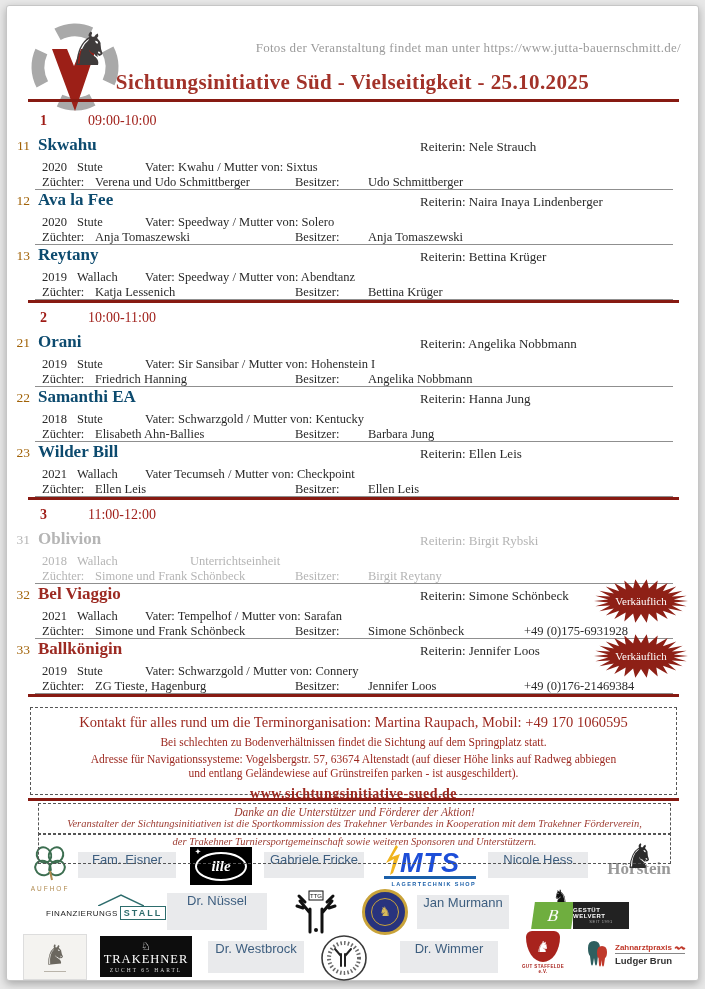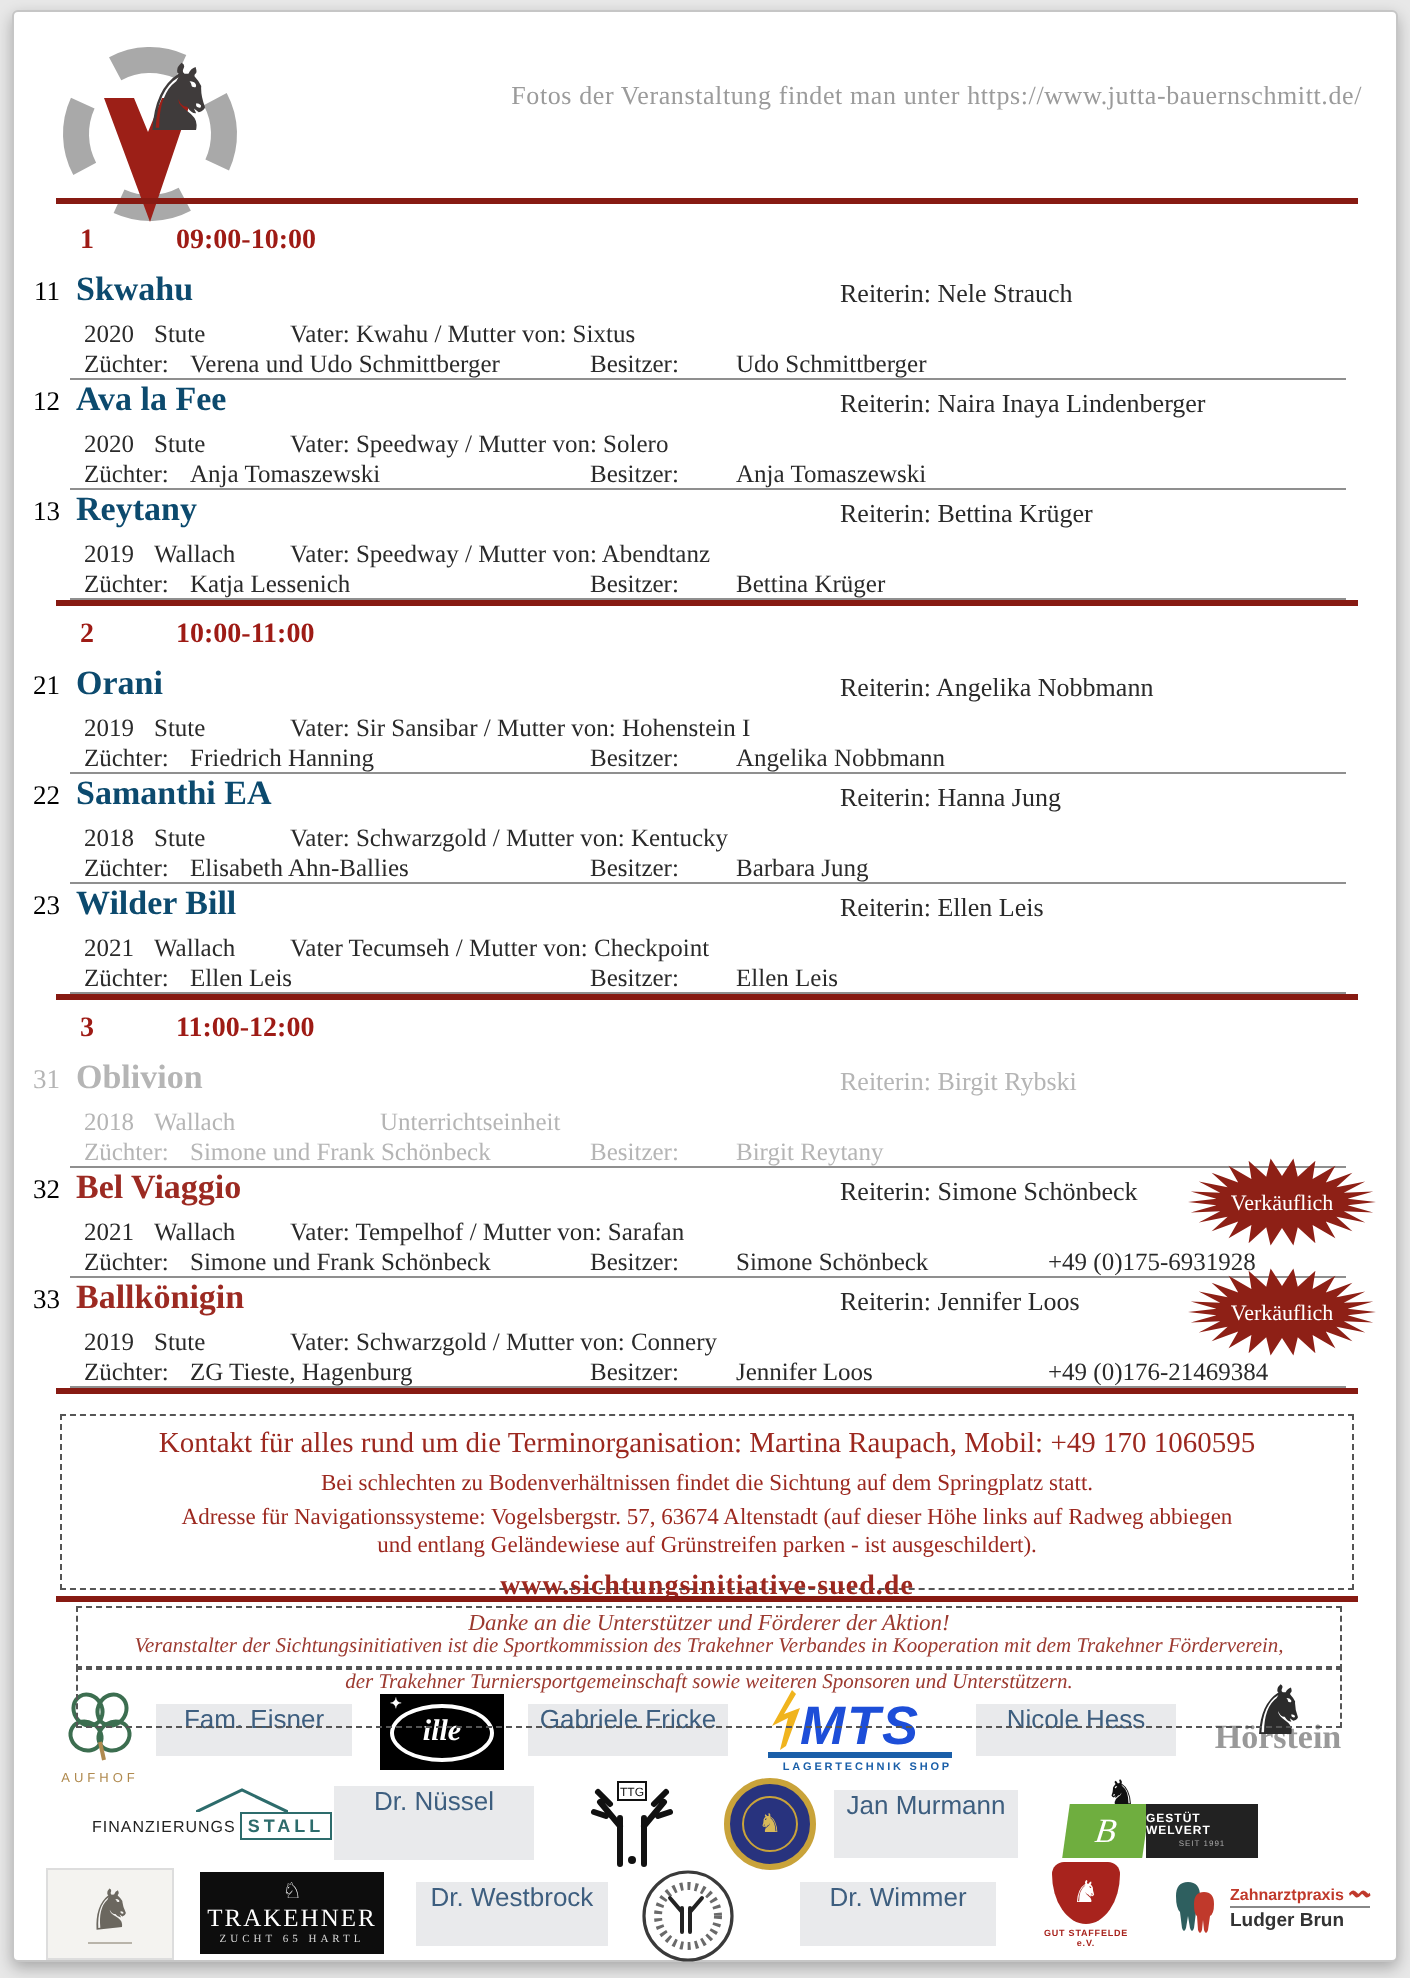--- a/index.html
+++ b/index.html
@@ -14,25 +14,25 @@
   .photos-note{position:absolute;right:24px;top:40px;font-size:13px;color:#9b9b9b;letter-spacing:.3px;}
   .page-title{position:absolute;left:0;right:0;top:70px;text-align:center;font-size:21px;
               font-weight:bold;color:#a23229;letter-spacing:.4px;}
   .rule-thick{height:3px;background:#871a12;}
   .head-rule{position:absolute;left:28px;right:26px;top:99px;}
 
   
   #sections{position:absolute;left:0;right:0;top:106px;}
   .section-head{position:relative;height:29px;}
   .section-no{position:absolute;left:40px;top:7px;font-size:14px;font-weight:bold;color:#9e1b15;}
-  .section-time{position:absolute;left:88px;top:7px;font-size:14px;font-weight:bold;color:#9e1b15;}
+  .section-time{position:absolute;left:88px;top:7px;font-size:14px;font-weight:normal;color:#9e1b15;}
   .section-rule{margin:0 26px 0 28px;}
   .entry{position:relative;height:55px;}
   .entry::after{content:"";position:absolute;left:35px;right:32px;bottom:0;border-bottom:1px solid #8f8f8f;}
-  .e-num{position:absolute;left:6px;top:3px;width:24px;text-align:right;font-size:13.5px;color:#000000;}
+  .e-num{position:absolute;left:6px;top:3px;width:24px;text-align:right;font-size:13.5px;color:#a16207;}
   .e-name{position:absolute;left:38px;top:0;font-size:17px;font-weight:bold;color:#0c4a6e;}
   .e-rider{position:absolute;left:420px;top:4px;font-size:13px;color:#2a2a2a;}
   .e-year{position:absolute;left:42px;top:25px;font-size:12.5px;color:#2a2a2a;}
   .e-sex{position:absolute;left:77px;top:25px;font-size:12.5px;color:#2a2a2a;}
   .e-ped{position:absolute;left:145px;top:25px;font-size:12.5px;color:#2a2a2a;}
   .e-ped.lesson{left:190px;}
   .e-zlbl{position:absolute;left:42px;top:40px;font-size:12.5px;color:#2a2a2a;}
   .e-breeder{position:absolute;left:95px;top:40px;font-size:12.5px;color:#2a2a2a;}
   .e-blbl{position:absolute;left:295px;top:40px;font-size:12.5px;color:#2a2a2a;}
   .e-owner{position:absolute;left:368px;top:40px;font-size:12.5px;color:#2a2a2a;}
@@ -141,20 +141,21 @@
 <div class="sheet"></div>
 
 <div id="content">
 
   <svg class="logo" viewBox="0 0 108 106">
     <circle cx="53" cy="58" r="37" fill="none" stroke="#a9a9a9" stroke-width="13" stroke-dasharray="34 24" transform="rotate(-28 53 58)"></circle>
     <polygon points="30,40 45,40 52,57 59,40 74,40 53,102" fill="#9c1f17"></polygon>
     <text x="-88" y="56" transform="scale(-1,1)" font-size="46" fill="#3f3b3b">♞</text>
   </svg>
   <div class="photos-note">Fotos der Veranstaltung findet man unter https://www.jutta-bauernschmitt.de/</div>
+  <div class="page-title">Sichtungsinitiative Süd - Vielseitigkeit - 25.10.2025</div>
   <div class="rule-thick head-rule"></div>
 
   <div id="sections">
       <div class="section-head">
         <span class="section-no">1</span>
         <span class="section-time">09:00-10:00</span>
       </div>
       <div class="entry">
         <span class="e-num">11</span>
         <span class="e-name">Skwahu</span>

